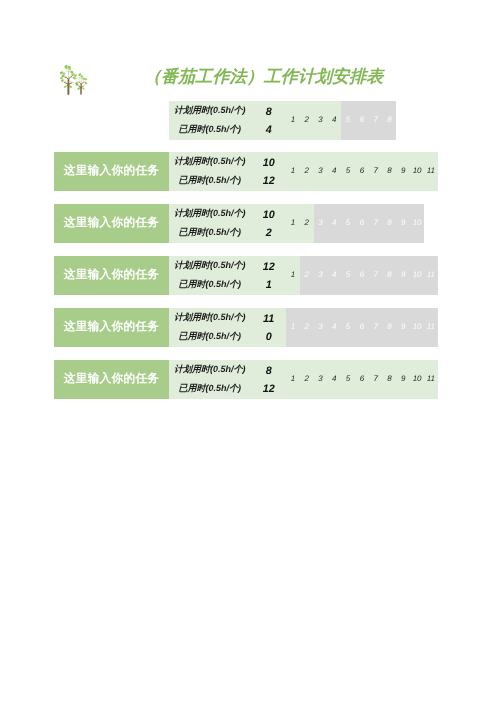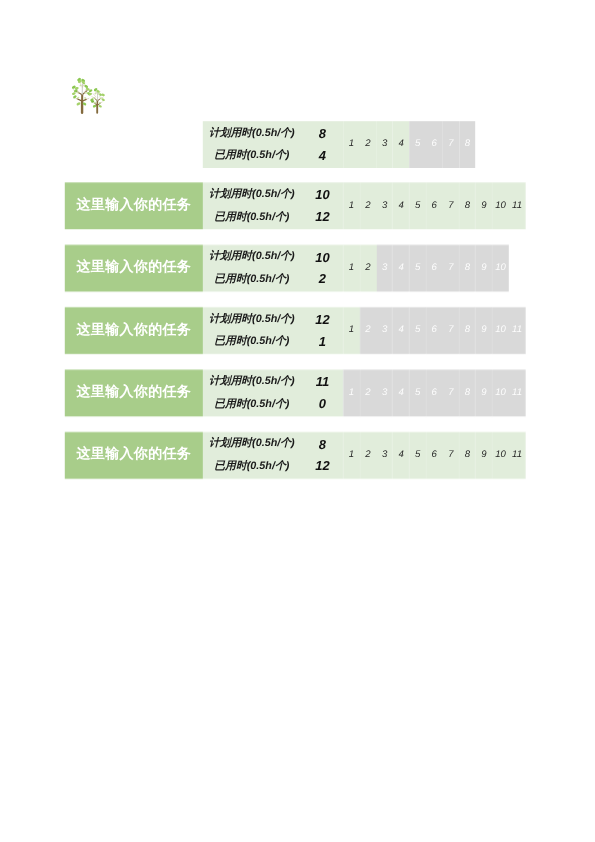--- a/index.html
+++ b/index.html
@@ -117,20 +117,21 @@
           <ellipse cx="21.6" cy="19.8" rx="0.95" ry="0.7" fill="#cde4a8" transform="rotate(-45 21.6 19.8)"></ellipse>
           <ellipse cx="25" cy="20" rx="0.95" ry="0.7" fill="#cde4a8" transform="rotate(42 25 20)"></ellipse>
           <ellipse cx="20.6" cy="23.6" rx="0.9" ry="0.65" fill="#cde4a8" transform="rotate(-25 20.6 23.6)"></ellipse>
           <ellipse cx="26" cy="23.8" rx="0.9" ry="0.65" fill="#cde4a8" transform="rotate(25 26 23.8)"></ellipse>
           <ellipse cx="21.2" cy="27.6" rx="0.9" ry="0.65" fill="#cde4a8" transform="rotate(-28 21.2 27.6)"></ellipse>
           <ellipse cx="25.2" cy="27.7" rx="0.9" ry="0.65" fill="#cde4a8" transform="rotate(26 25.2 27.7)"></ellipse>
         </g>
     </svg>
   </div>
 
+  <div id="title">（番茄工作法）工作计划安排表</div>
 
   <div id="rows">
       <div class="row" style="top: 101.2px; width: 342.4px;">
         <div class="labels">
           <div class="lab p">计划用时(0.5h/个)</div>
           <div class="lab u">已用时(0.5h/个)</div>
         </div>
         <div class="cells" style="width: 110.4px;">
           <div class="cell done" style="left: 0px;"><span class="tx">1</span></div>
           <div class="cell done" style="left: 13.8px;"><span class="tx">2</span></div>

